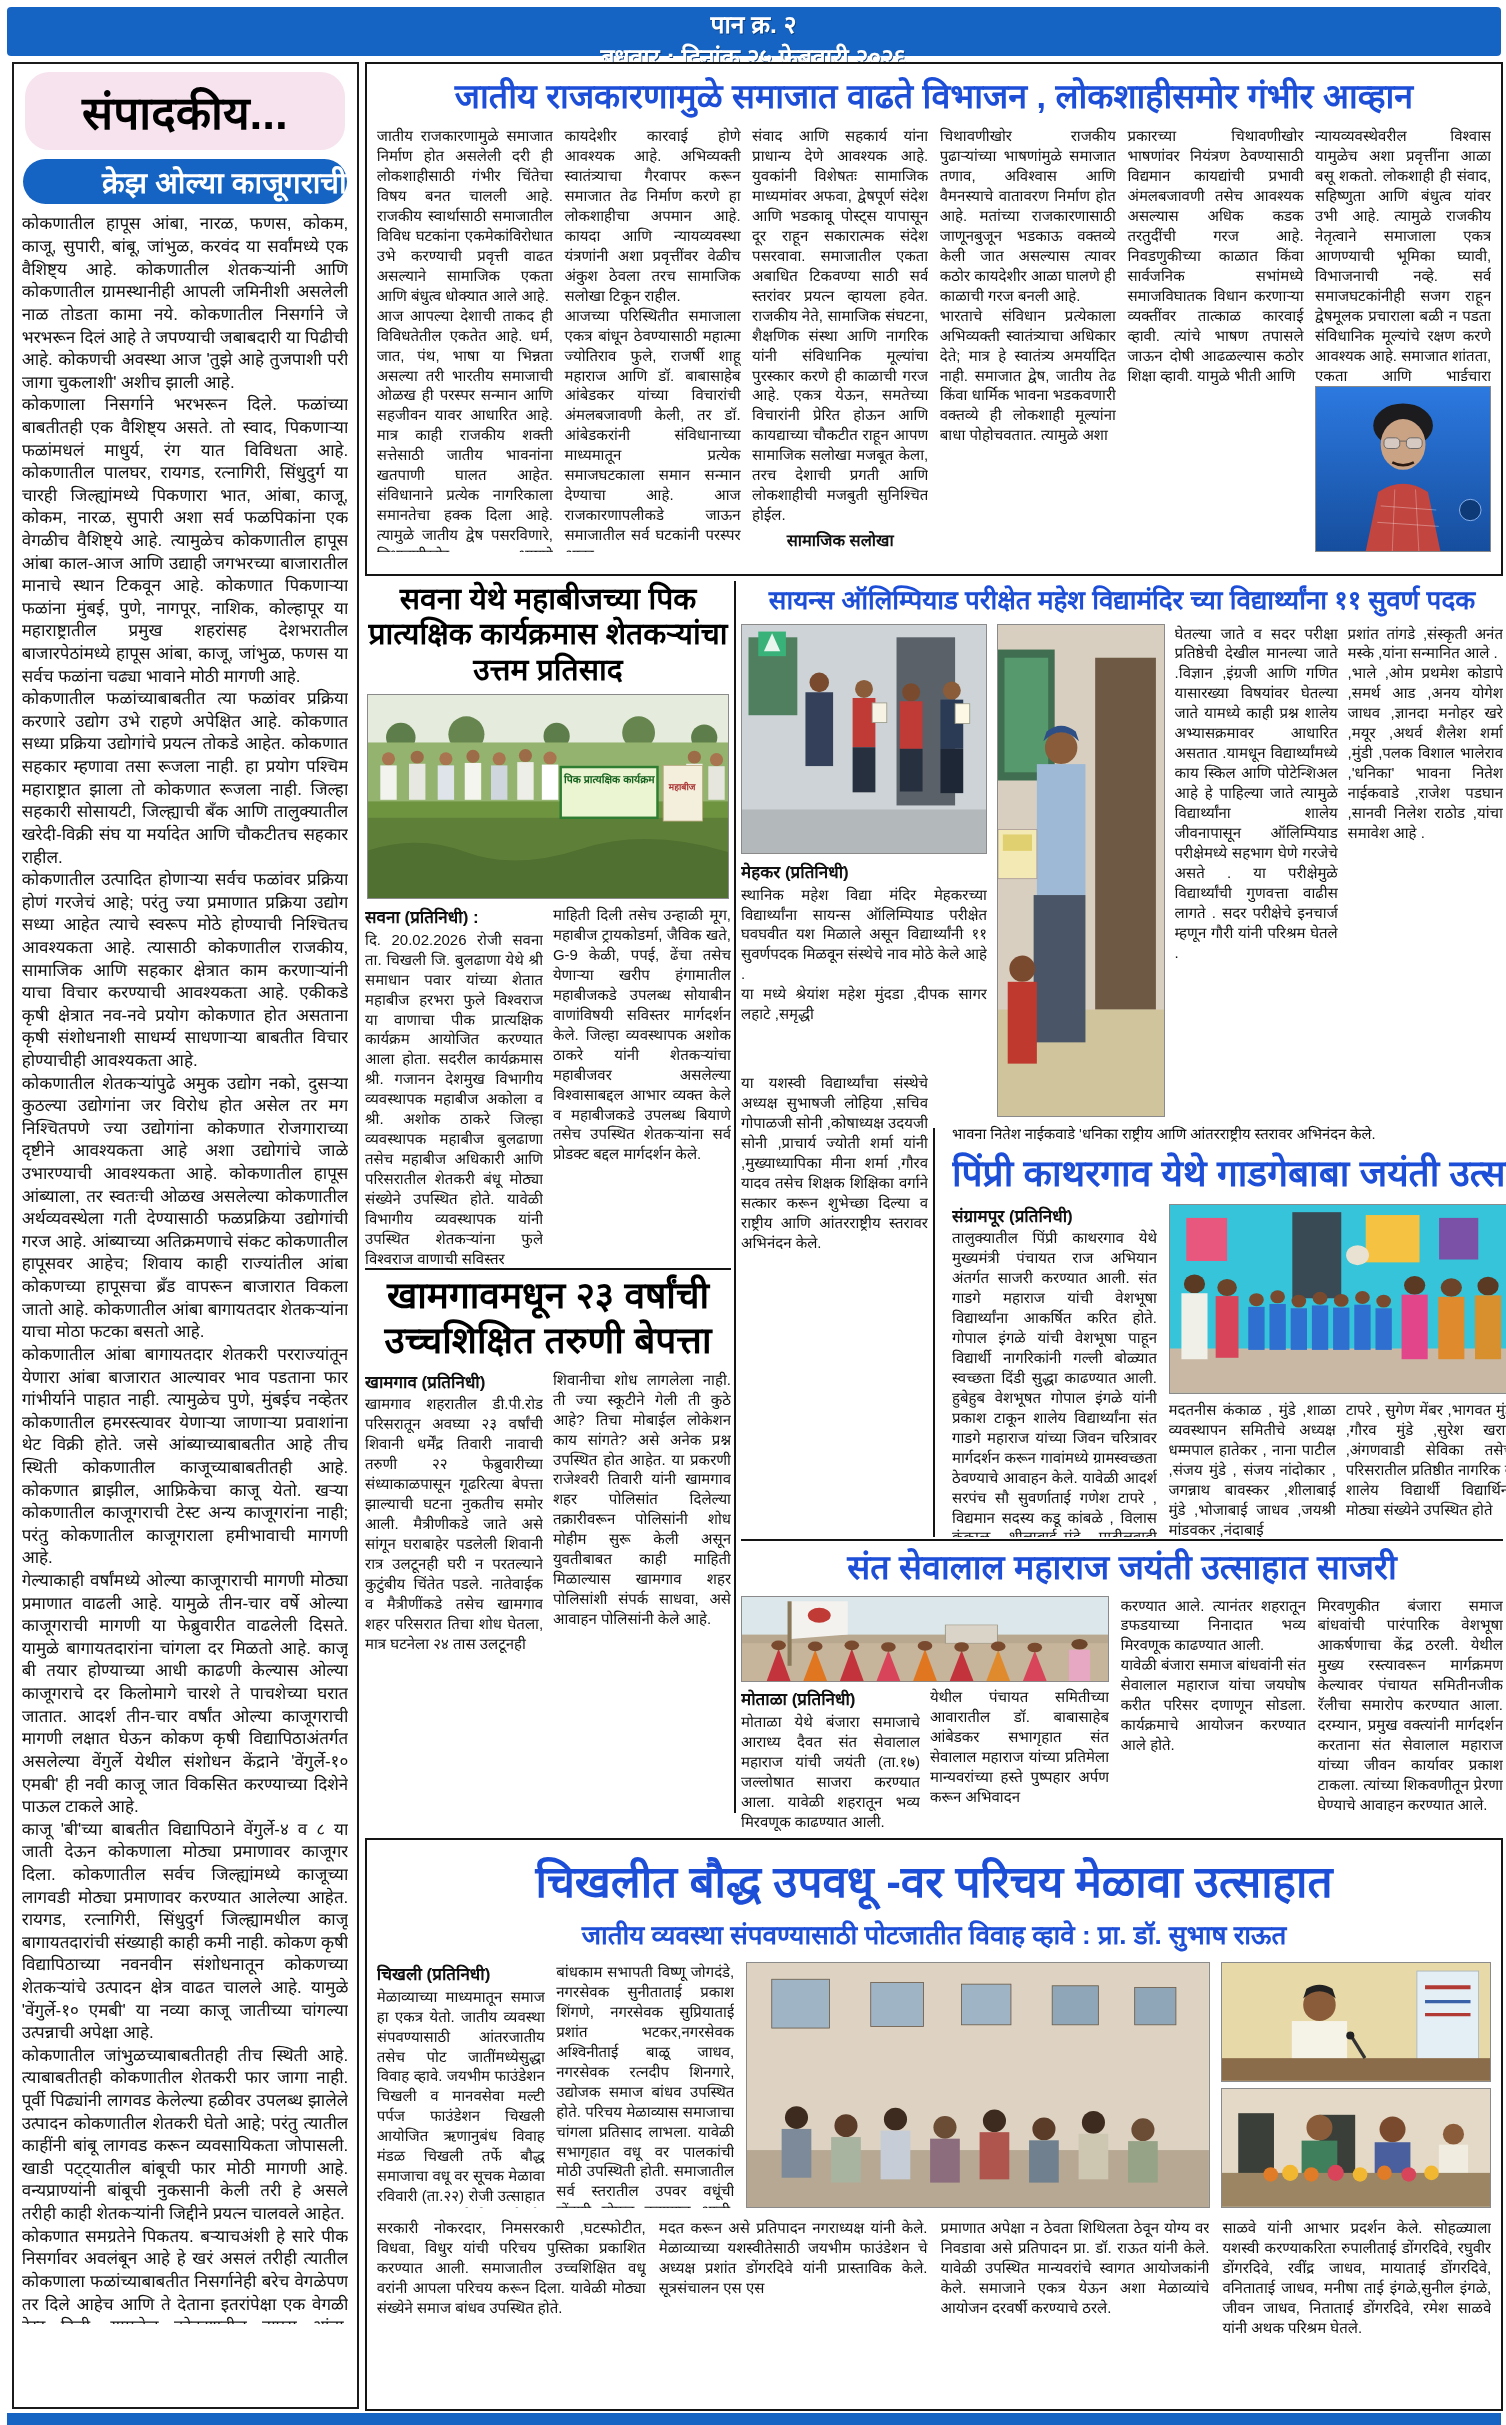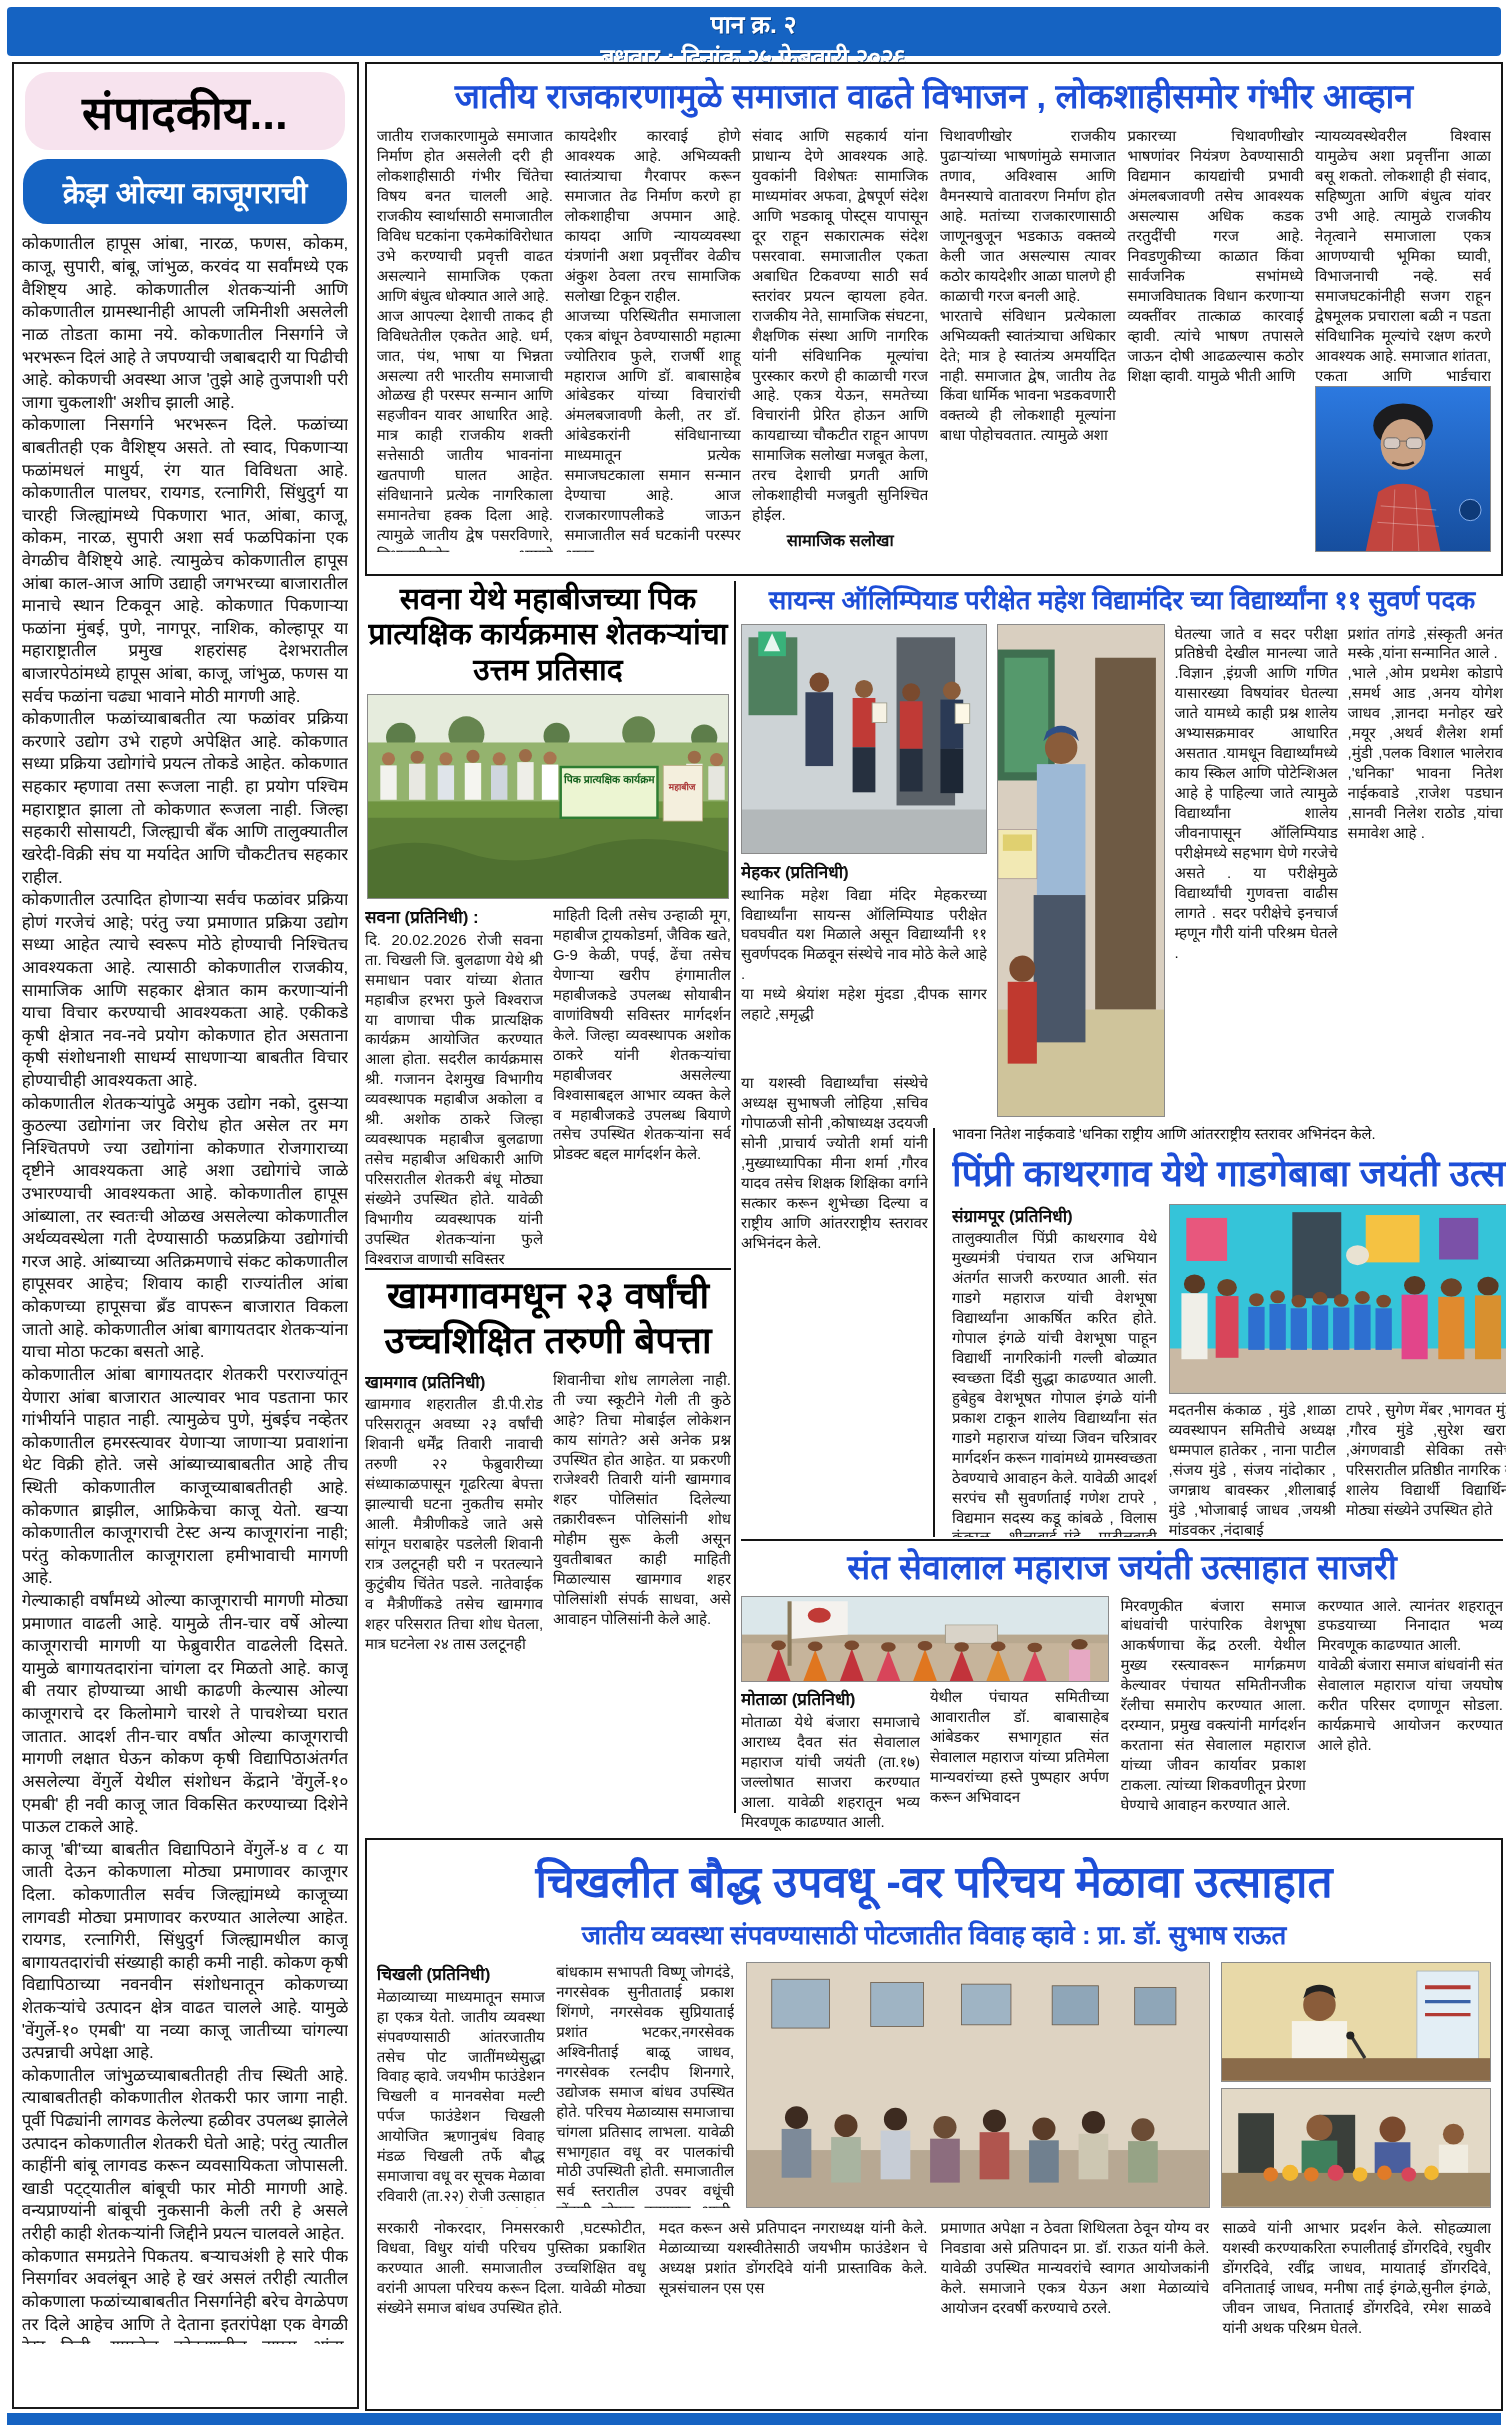--- a/index.html
+++ b/index.html
@@ -9,21 +9,21 @@
   
   .mast{background:#1563c2;border-radius:4.1px;color:#fff;display:flex;align-items:center;justify-content:space-between;padding:0 28px;}
   .mast .pg{font-size:24.6px;font-weight:700;text-shadow:0.8px 0.8px 0 #0a3c7e;}
   .mast .dt{font-size:24.6px;font-weight:700;text-shadow:0.8px 0.8px 0 #0a3c7e;}
   .mast .brand{text-align:right;line-height:1.02;}
   .mast .brand .b1{font-size:17px;font-weight:700;display:block;}
   .mast .brand .b2{font-size:24.6px;font-weight:800;display:block;}
   
   .edbox{border:2.5px solid #1b1b1b;padding:6.5px 8.2px;overflow:hidden;background:#fff;}
   .edtitle{background:#f7e3ee;border-radius:24.6px;text-align:center;font-size:46px;font-weight:800;color:#000;padding:8.2px 0;margin:1.6px 3.3px 8.2px 3.3px;}
-  .edkick{background:#1563c2;border-radius:24.6px;text-align:center;font-size:29.5px;font-weight:800;color:#fff;padding:12px 0;margin:0 1.6px 9.8px 1.6px;}
+  .edkick{background:#1563c2;border-radius:24.6px;text-align:right;font-size:29.5px;font-weight:800;color:#fff;padding:2px 0;margin:0 1.6px 9.8px 1.6px;}
   .edbody{font-size:17px;line-height:1.42;text-align:justify;white-space:pre-line;overflow:hidden;height:2111px;}
   
   .box{border:2.5px solid #151515;background:#fff;padding:6.5px 9.8px;overflow:hidden;}
   .hl{font-weight:800;color:#1d4ed8;text-align:center;white-space:nowrap;overflow:hidden;}
   .hlwrap{font-weight:800;color:#000;text-align:center;overflow:hidden;line-height:1.18;}
   .cols{display:flex;gap:11.5px;}
   .bt{font-size:15px;line-height:1.33;text-align:justify;white-space:pre-line;overflow:hidden;}
   .byline{font-size:17px;font-weight:800;margin-bottom:1.6px;}
   .subhd{font-size:16.4px;font-weight:800;text-align:center;line-height:1.3;margin-top:4.9px;}
   .vrule{background:#141414;width:1.6px;}
@@ -324,23 +324,23 @@
           </svg>
         </div>
         <div class="cols" style="gap:9.8px;margin-top:4.9px;flex:1;">
           <div style="flex:1;overflow:hidden;">
             <div class="byline">मोताळा (प्रतिनिधी)</div>
             <div class="bt">मोताळा येथे बंजारा समाजाचे आराध्य दैवत संत सेवालाल महाराज यांची जयंती (ता.१७) जल्लोषात साजरा करण्यात आला. यावेळी शहरातून भव्य मिरवणूक काढण्यात आली.</div>
           </div>
           <div class="bt" style="flex:1;">येथील पंचायत समितीच्या आवारातील डॉ. बाबासाहेब आंबेडकर सभागृहात संत सेवालाल महाराज यांच्या प्रतिमेला मान्यवरांच्या हस्ते पुष्पहार अर्पण करून अभिवादन</div>
         </div>
       </div>
-      <div class="bt" style="flex:1;">मिरवणुकीत बंजारा समाज बांधवांची पारंपारिक वेशभूषा आकर्षणाचा केंद्र ठरली. येथील मुख्य रस्त्यावरून मार्गक्रमण केल्यावर पंचायत समितीनजीक रॅलीचा समारोप करण्यात आला. दरम्यान, प्रमुख वक्त्यांनी मार्गदर्शन करताना संत सेवालाल महाराज यांच्या जीवन कार्यावर प्रकाश टाकला. त्यांच्या शिकवणीतून प्रेरणा घेण्याचे आवाहन करण्यात आले.</div>
       <div class="bt" style="flex:1;">करण्यात आले. त्यानंतर शहरातून डफडयाच्या निनादात भव्य मिरवणूक काढण्यात आली.
 यावेळी बंजारा समाज बांधवांनी संत सेवालाल महाराज यांचा जयघोष करीत परिसर दणाणून सोडला. कार्यक्रमाचे आयोजन करण्यात आले होते.</div>
+      <div class="bt" style="flex:1;">मिरवणुकीत बंजारा समाज बांधवांची पारंपारिक वेशभूषा आकर्षणाचा केंद्र ठरली. येथील मुख्य रस्त्यावरून मार्गक्रमण केल्यावर पंचायत समितीनजीक रॅलीचा समारोप करण्यात आला. दरम्यान, प्रमुख वक्त्यांनी मार्गदर्शन करताना संत सेवालाल महाराज यांच्या जीवन कार्यावर प्रकाश टाकला. त्यांच्या शिकवणीतून प्रेरणा घेण्याचे आवाहन करण्यात आले.</div>
     </div>
   </div>
 
   <div class="abs box" style="left:365px;top:1838px;width:1138px;height:573px;">
     <div class="hl" style="font-size:44px;margin:3.3px 0 6.5px 0;">चिखलीत बौद्ध उपवधू -वर परिचय मेळावा उत्साहात</div>
     <div class="hl" style="font-size:26px;margin-bottom:9.8px;">जातीय व्यवस्था संपवण्यासाठी पोटजातीत विवाह व्हावे : प्रा. डॉ. सुभाष राऊत</div>
     <div class="cols" style="gap:11.5px;height:246px;">
       <div style="width:168px;flex:none;overflow:hidden;">
         <div class="byline">चिखली (प्रतिनिधी)</div>
         <div class="bt">मेळाव्याच्या माध्यमातून समाज हा एकत्र येतो. जातीय व्यवस्था संपवण्यासाठी आंतरजातीय तसेच पोट जातींमध्येसुद्धा विवाह व्हावे. जयभीम फाउंडेशन चिखली व मानवसेवा मल्टी पर्पज फाउंडेशन चिखली आयोजित ऋणानुबंध विवाह मंडळ चिखली तर्फे बौद्ध समाजाचा वधू वर सूचक मेळावा रविवारी (ता.२२) रोजी उत्साहात पार पडला. यावेळी मार्गदर्शन करताना प्रा. डॉ. सुभाष राऊत बोलत होते. मेळाव्यास समिती चिखली यांचेही सहकार्य लाभले.</div>

